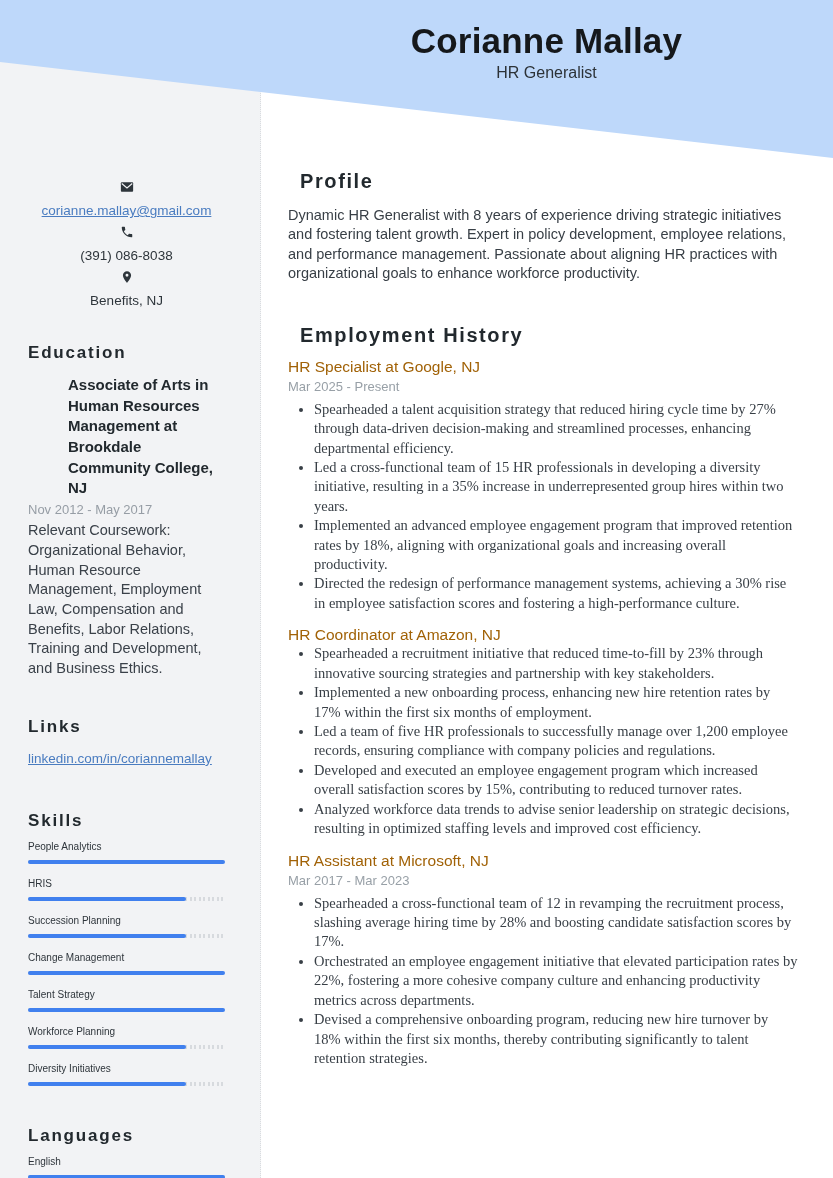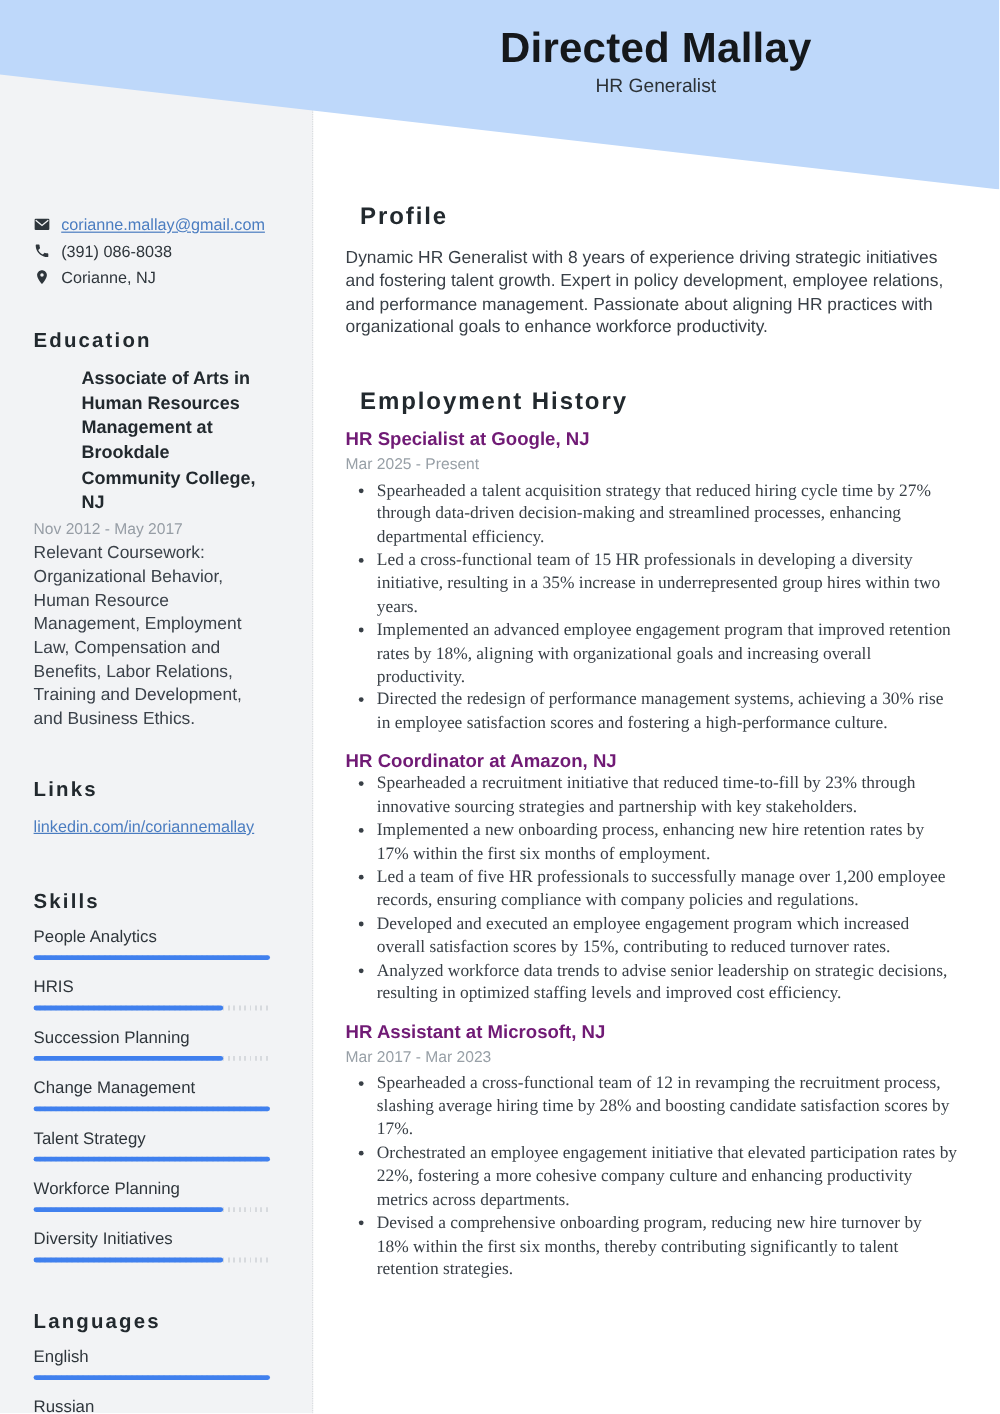--- a/index.html
+++ b/index.html
@@ -49,25 +49,26 @@
     margin-top: 3px;
   }
   .sidebar {
     position: absolute;
     left: 28px; top: 180px;
     width: 197px;
     z-index: 2;
   }
   .c-row {
     display: flex;
-    align-items: flex-start;
+    align-items: center;
     gap: 9px;
     margin-bottom: 7px;
     font-size: 13.5px;
     color: #2e353b;
+    flex-direction: column;
   }
   .c-icon { width: 14px; height: 14px; flex: 0 0 14px; }
   a.link {
     color: #4a7cc0;
     text-decoration: underline;
     font-size: 13.5px;
     word-break: break-all;
   }
   .s-h {
     font-size: 17px;
@@ -92,21 +93,21 @@
   .course {
     font-size: 14.5px;
     line-height: 1.36;
     color: #3a4149;
   }
   .links-h { margin-top: 38px; }
   .skills-h { margin-top: 44px; margin-bottom: 10px; }
   .lang-h { margin-top: 40px; margin-bottom: 10px; }
   .bar-item { margin-bottom: 14px; }
   .bar-label {
-    font-size: 14px;
+    font-size: 10px;
     color: #2e353b;
     margin-bottom: 8px;
   }
   .bar-track {
     position: relative;
     width: 100%; height: 4px;
     border-radius: 2px;
     background: repeating-linear-gradient(90deg, #d7dade 0 1.5px, rgba(0,0,0,0) 1.5px 4.5px);
   }
   .bar-fill {
@@ -132,22 +133,22 @@
   .m-p {
     font-size: 14.5px;
     line-height: 1.34;
     color: #383f46;
     margin: 0;
   }
   .emp-h { margin-top: 40px; margin-bottom: 11px; }
   .job { margin-bottom: 13px; }
   .job-t {
     font-size: 15.5px;
-    font-weight: 700;
-    color: #701a75;
+    font-weight: 400;
+    color: #a16207;
     margin: 0;
   }
   .dates-main {
     font-size: 13px;
     color: #98a0a7;
     margin: 3px 0 6px 0;
   }
   ul.bullets {
     margin: 0; padding: 0 0 0 26px;
     list-style: disc;
@@ -160,21 +161,21 @@
   }
 </style>
 </head>
 <body>
 
 <div class="page">
   <div class="sidebar-bg"></div>
   <div class="header-band"></div>
 
   <header class="header">
-    <div class="name">Directed Mallay</div>
+    <div class="name">Corianne Mallay</div>
     <div class="person-title">HR Generalist</div>
   </header>
 
   <aside class="sidebar">
     <div class="contact">
       <div class="c-row">
         <svg class="c-icon" viewBox="0 0 24 24">
           <rect x="1.5" y="4" width="21" height="16" rx="1.5" fill="#2e353b"></rect>
           <polyline points="3,6 12,13.5 21,6" fill="none" stroke="#f2f3f5" stroke-width="2"></polyline>
         </svg>
@@ -183,21 +184,21 @@
       <div class="c-row">
         <svg class="c-icon" viewBox="0 0 24 24">
           <path fill="#2e353b" d="M6.6 10.8c1.4 2.8 3.8 5.2 6.6 6.6l2.2-2.2c.3-.3.7-.4 1-.2 1.1.4 2.3.6 3.6.6.6 0 1 .4 1 1V20c0 .6-.4 1-1 1C10.6 21 3 13.4 3 4c0-.6.4-1 1-1h3.5c.6 0 1 .4 1 1 0 1.2.2 2.4.6 3.6.1.3 0 .7-.2 1l-2.3 2.2z"></path>
         </svg>
         <span>(391) 086-8038</span>
       </div>
       <div class="c-row">
         <svg class="c-icon" viewBox="0 0 24 24">
           <path fill="#2e353b" d="M12 2C8.1 2 5 5.1 5 9c0 5.2 7 13 7 13s7-7.8 7-13c0-3.9-3.1-7-7-7zm0 9.5a2.5 2.5 0 1 1 0-5 2.5 2.5 0 0 1 0 5z"></path>
         </svg>
-        <span>Corianne, NJ</span>
+        <span>Benefits, NJ</span>
       </div>
     </div>
 
     <h2 class="s-h edu-h">Education</h2>
     <div class="degree">Associate of Arts in Human Resources Management at Brookdale Community College, NJ</div>
     <div class="dates-side">Nov 2012 - May 2017</div>
     <div class="course">Relevant Coursework: Organizational Behavior, Human Resource Management, Employment Law, Compensation and Benefits, Labor Relations, Training and Development, and Business Ethics.</div>
 
     <h2 class="s-h links-h">Links</h2>
     <a class="link" href="#">linkedin.com/in/coriannemallay</a>

